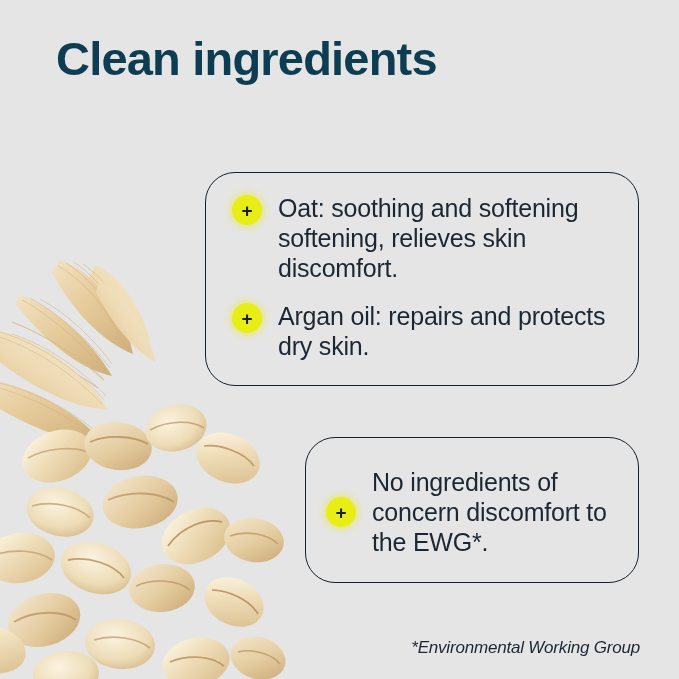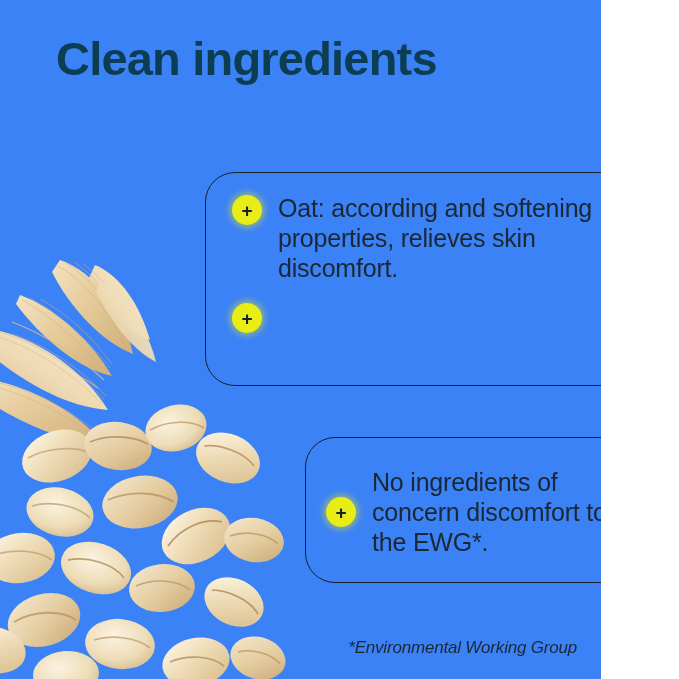--- a/index.html
+++ b/index.html
@@ -7,23 +7,23 @@
     padding: 0;
   }
   body {
     width: 679px;
     height: 679px;
     overflow: hidden;
     font-family: "Liberation Sans", sans-serif;
   }
   #stage {
     position: relative;
-    width: 601px;
+    width: 679px;
     height: 679px;
-    background: #3b82f6;
+    background: #e5e5e5;
     overflow: hidden;
   }
 
   
   #page-title {
     position: absolute;
     left: 56px;
     top: 31px;
     font-size: 47px;
     line-height: 56px;
@@ -87,21 +87,21 @@
     font-size: 25px;
     line-height: 30px;
     font-weight: 300;
     color: #1b2733;
     letter-spacing: -0.2px;
   }
 
   
   #footnote {
     position: absolute;
-    right: 24px;
+    right: 39px;
     top: 638px;
     font-size: 17px;
     font-style: italic;
     font-weight: 400;
     color: #1b2733;
     letter-spacing: -0.2px;
     white-space: nowrap;
   }
 
   
@@ -235,24 +235,25 @@
       <ellipse cx="-6" cy="400" rx="32" ry="23" fill="url(#flakeA)" transform="rotate(12 -6 400)"></ellipse>
       <ellipse cx="66" cy="424" rx="33" ry="23" fill="url(#flakeC)" transform="rotate(-4 66 424)"></ellipse>
     </g>
   </svg>
 
   <div id="page-title">Clean ingredients</div>
 
   <div id="ingredients-card" class="card">
     <div id="bullet-oat" class="bullet-row">
       <span class="badge">+</span>
-      <span class="bullet-text">Oat: according and softening properties, relieves skin discomfort.</span>
+      <span class="bullet-text">Oat: soothing and softening softening, relieves skin discomfort.</span>
     </div>
     <div id="bullet-argan" class="bullet-row">
       <span class="badge">+</span>
+      <span class="bullet-text">Argan oil: repairs and protects dry skin.</span>
     </div>
   </div>
 
   <div id="ewg-card" class="card">
     <div id="bullet-ewg" class="bullet-row">
       <span class="badge">+</span>
       <span class="bullet-text">No ingredients of concern discomfort to the EWG*.</span>
     </div>
   </div>
 

